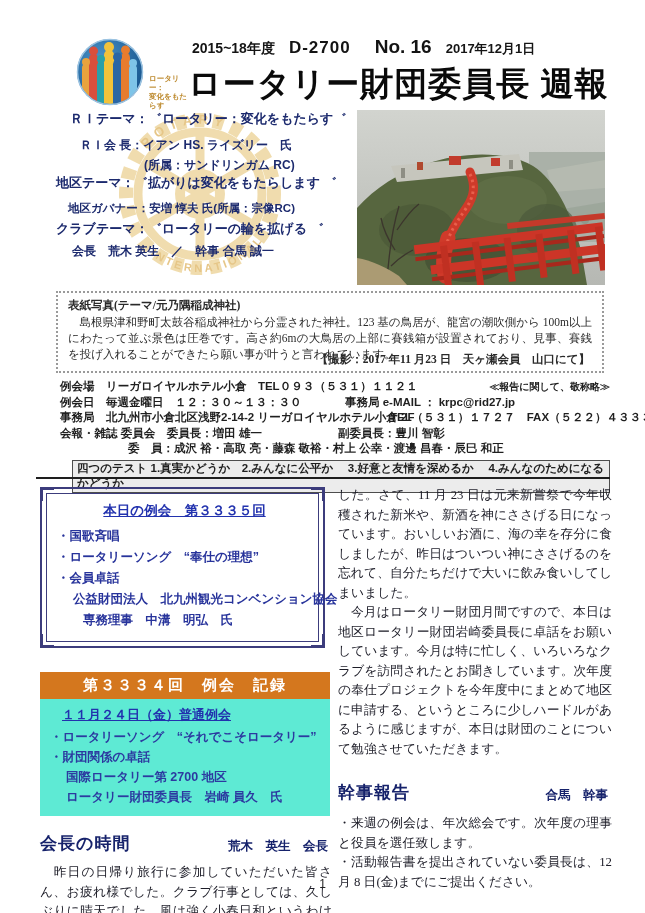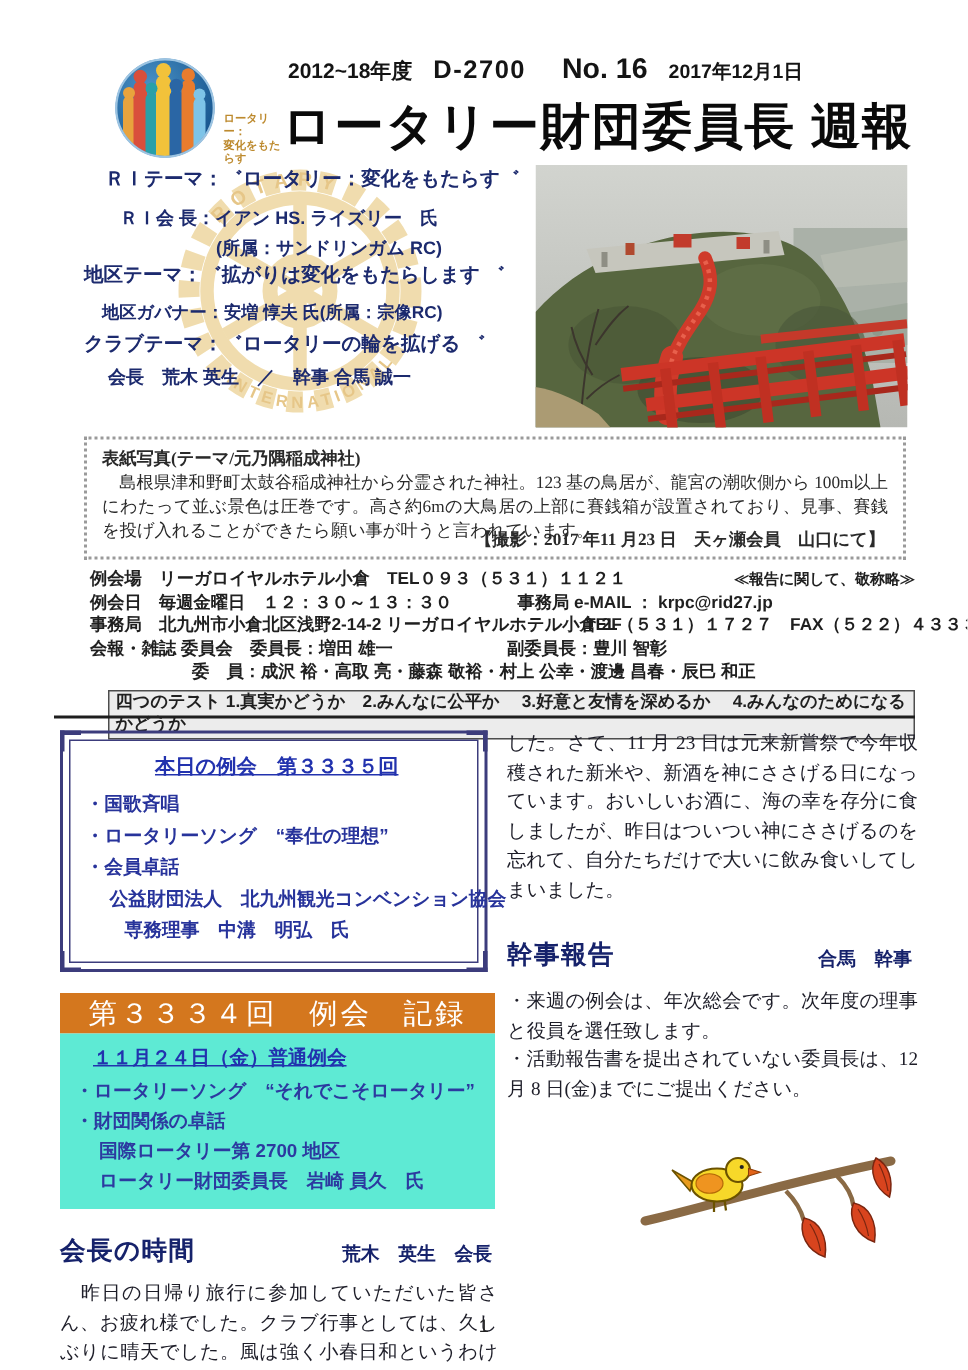--- a/index.html
+++ b/index.html
@@ -63,22 +63,22 @@
   .corner.tl { top:-2px; left:-2px; border-right:none; border-bottom:none; }
   .corner.tr { top:-2px; right:-2px; border-left:none; border-bottom:none; }
   .corner.bl { bottom:-2px; left:-2px; border-right:none; border-top:none; }
   .corner.br { bottom:-2px; right:-2px; border-left:none; border-top:none; }
   .today-title { text-align:center; font-size:13.5px; font-weight:700; color:#2232ae;
     text-decoration:underline; margin-bottom:6px; white-space:nowrap; }
   .today-item { font-size:12.5px; font-weight:600; color:#27339b; line-height:21px; white-space:nowrap; }
   .ind16 { padding-left:16px; }
   .ind26 { padding-left:26px; }
 
-  .record-banner { margin-top:14px; width:290px; height:27px; background:#d4771e;
-    color:#ffffff; font-size:19px; font-weight:400; letter-spacing:2px;
+  .record-banner { margin-top:24px; width:290px; height:27px; background:#d4771e;
+    color:#ffffff; font-size:15px; font-weight:700; letter-spacing:2px;
     display:flex; align-items:center; justify-content:center; white-space:nowrap; }
 
   .last-meeting { width:290px; background:#5eead4; padding:7px 8px 9px 10px; }
   .lm-title { font-size:13px; font-weight:700; color:#2232ae; text-decoration:underline;
     padding-left:12px; margin-bottom:3px; white-space:nowrap; }
   .lm-item { font-size:12.5px; font-weight:600; color:#2c3aa0; line-height:20px; white-space:nowrap; }
 
   .section-head { display:flex; align-items:flex-end; margin-top:16px; }
   .section-title { font-size:17px; font-weight:700; color:#16226b; letter-spacing:1px; white-space:nowrap; }
   .section-byline { margin-left:auto; font-size:12.5px; font-weight:700; color:#16226b;
@@ -130,21 +130,21 @@
       <circle cx="57" cy="25" r="4" fill="#7ec4e8"></circle>
     </g>
     <circle cx="34" cy="34" r="32.5" fill="none" stroke="#9cc4e2" stroke-width="1.5"></circle>
   </svg>
   <div class="abs logo-tagline">
     <div>ロータリー：</div>
     <div>変化をもたらす</div>
   </div>
 
   <div class="abs issue-line">
-    <span class="issue-year">2012~18年度</span>
+    <span class="issue-year">2015~18年度</span>
     <span class="issue-district">D-2700</span>
     <span class="issue-no">No. 16</span>
     <span class="issue-date">2017年12月1日</span>
   </div>
   <div class="abs masthead-title">ロータリー財団委員長 週報</div>
 
   <div class="abs theme-block">
     <svg class="gear-watermark" width="272" height="176" viewBox="0 0 272 176" opacity="0.85">
       <defs>
         <path id="arcTop" d="M66,88 A70,70 0 0 1 206,88" fill="none"></path>
@@ -295,20 +295,21 @@
 
     <div class="section-head">
       <span class="section-title">会長の時間</span>
       <span class="section-byline">荒木　英生　会長</span>
     </div>
     <p class="body-para">　昨日の日帰り旅行に参加していただいた皆さん、お疲れ様でした。クラブ行事としては、久しぶりに晴天でした。風は強く小春日和というわけにはいきませんでしたが、無事予定の旅程を消化できました。楽しい旅を親睦活動委員会の皆様本当にありがとうございま</p>
   </div>
 
   <div class="abs col-right">
     <p class="body-para">した。さて、11 月 23 日は元来新嘗祭で今年収穫された新米や、新酒を神にささげる日になっています。おいしいお酒に、海の幸を存分に食しましたが、昨日はついつい神にささげるのを忘れて、自分たちだけで大いに飲み食いしてしまいました。</p>
+    <p class="body-para">　今月はロータリー財団月間ですので、本日は地区ロータリー財団岩崎委員長に卓話をお願いしています。今月は特に忙しく、いろいろなクラブを訪問されたとお聞きしています。次年度の奉仕プロジェクトを今年度中にまとめて地区に申請する、というところに少しハードルがあるように感じますが、本日は財団のことについて勉強させていただきます。</p>
 
     <div class="section-head" style="margin-top:22px;">
       <span class="section-title">幹事報告</span>
       <span class="section-byline">合馬　幹事</span>
     </div>
     <p class="bullet-para" style="margin-top:10px;">・来週の例会は、年次総会です。次年度の理事と役員を選任致します。</p>
     <p class="bullet-para">・活動報告書を提出されていない委員長は、12 月 8 日(金)までにご提出ください。</p>
 
     <div class="bird-wrap">
       <svg width="172" height="96" viewBox="0 0 172 96">

